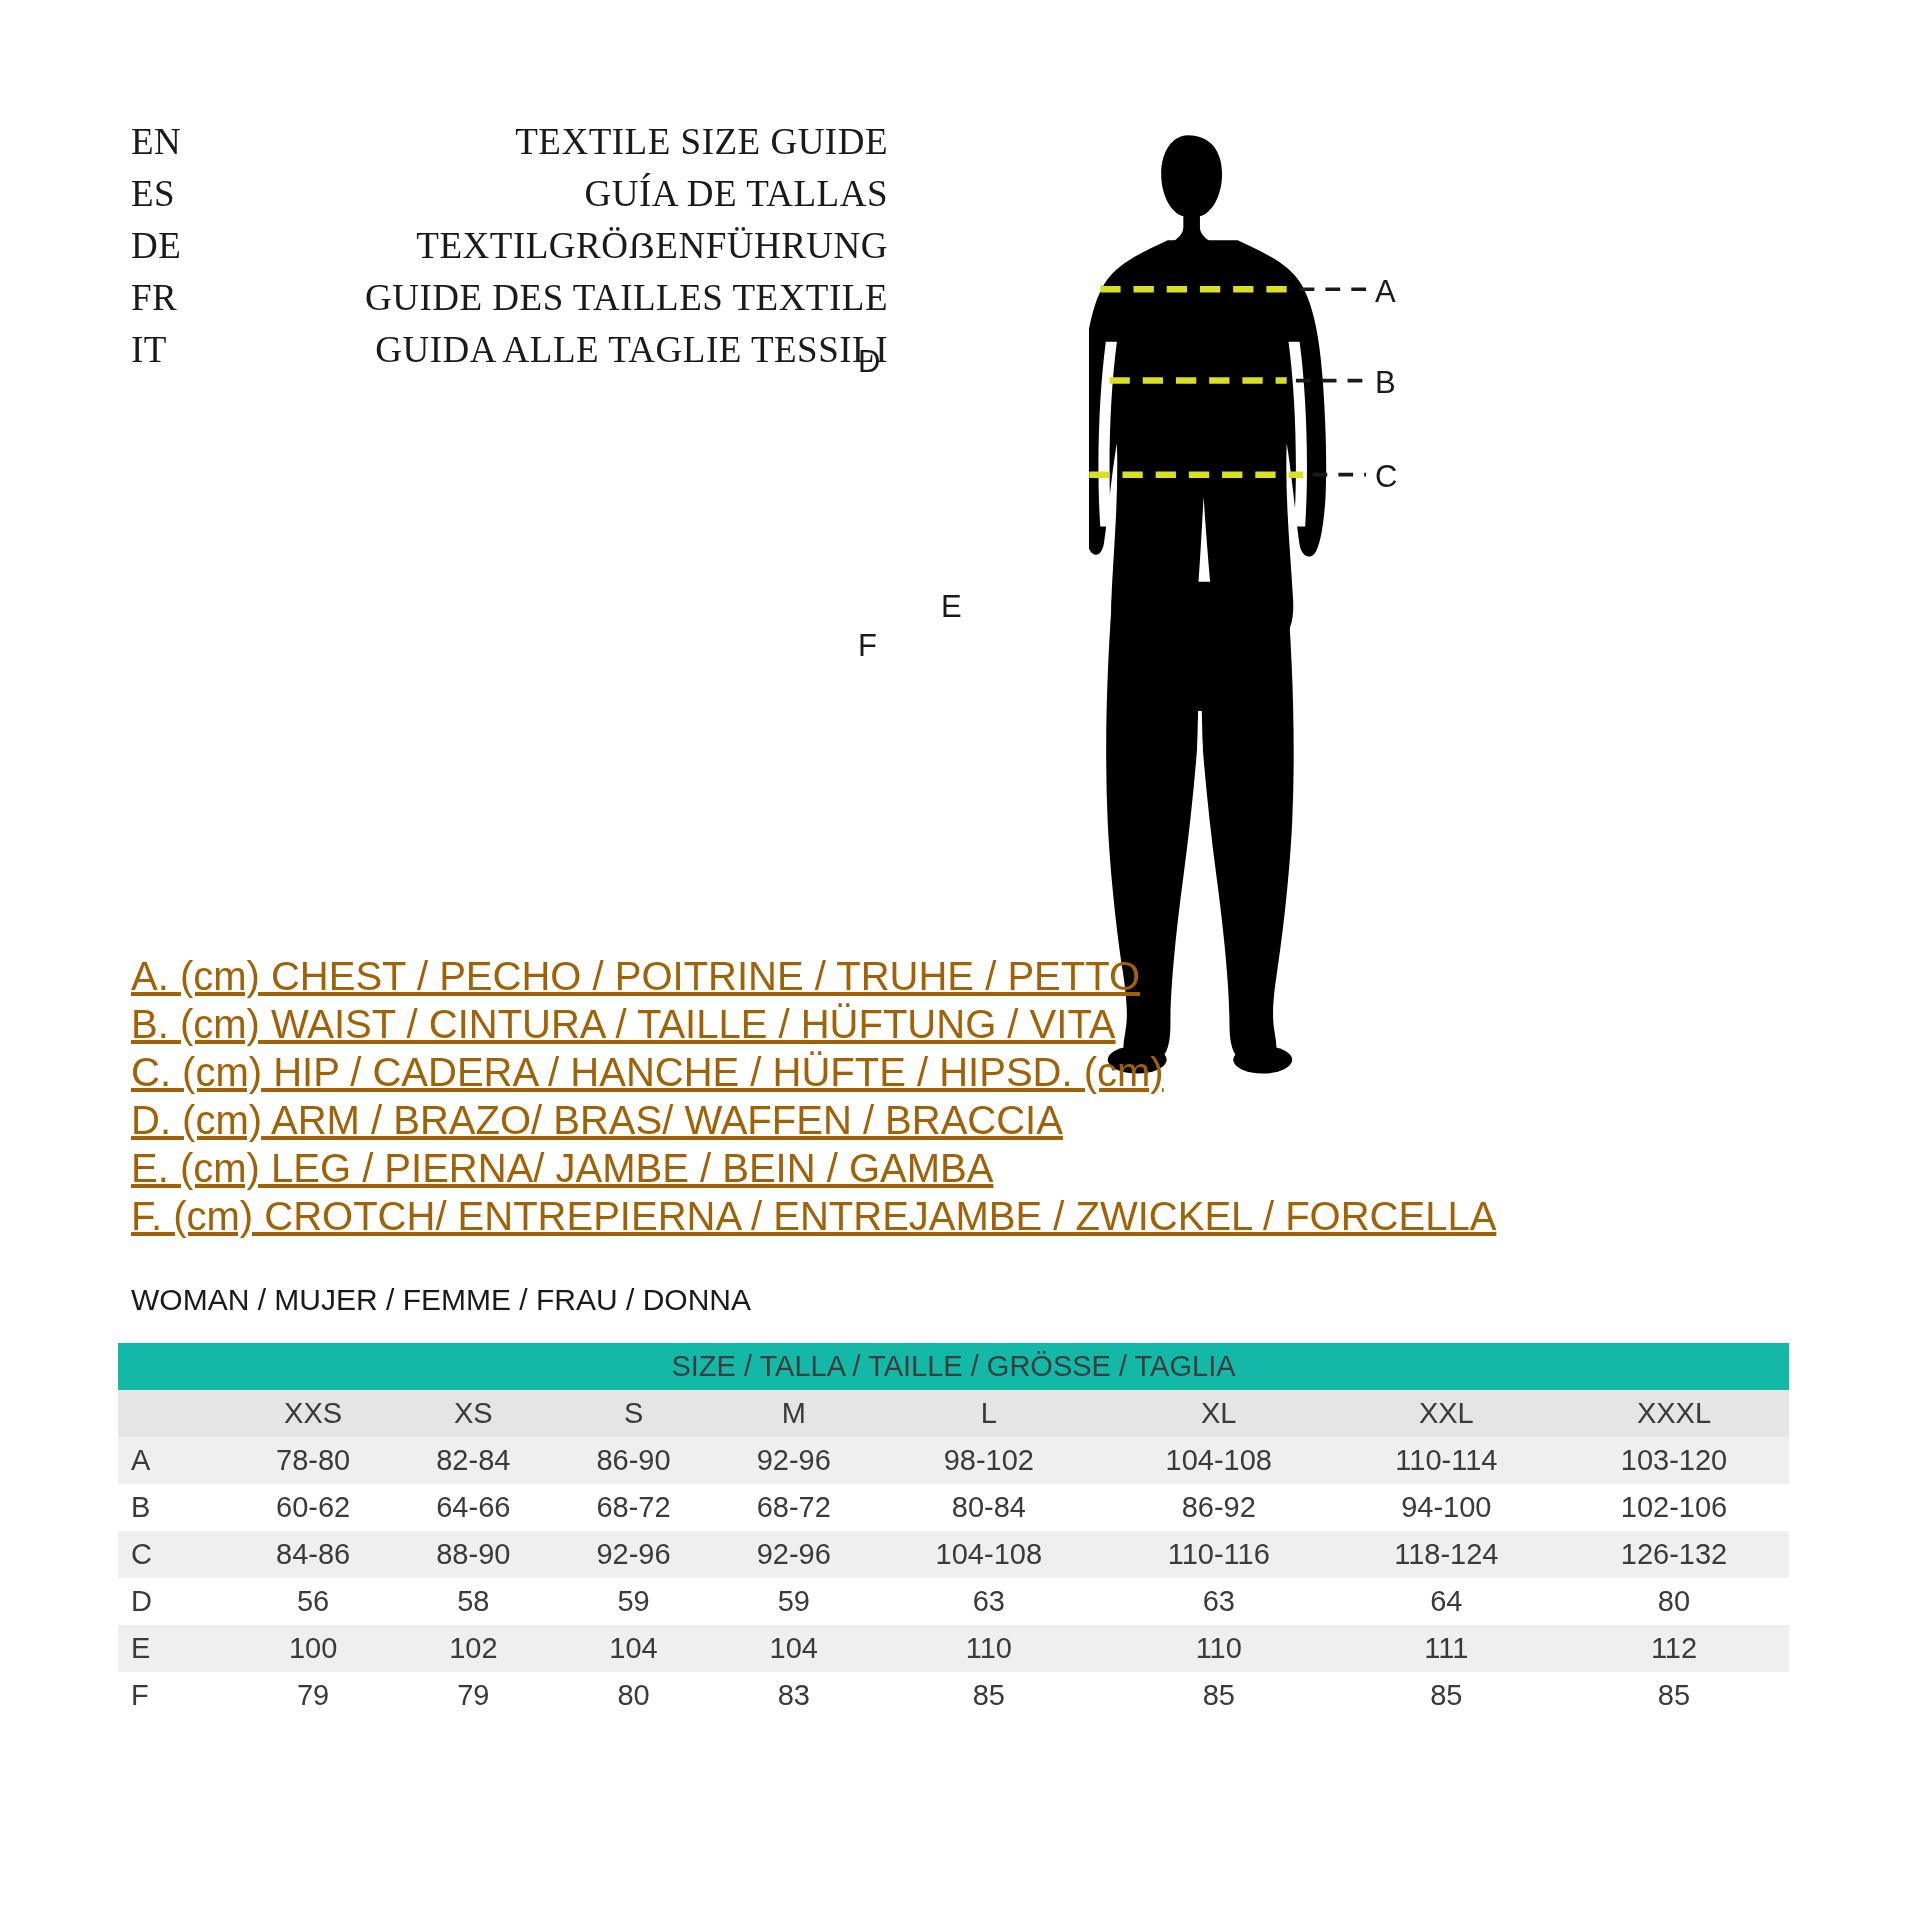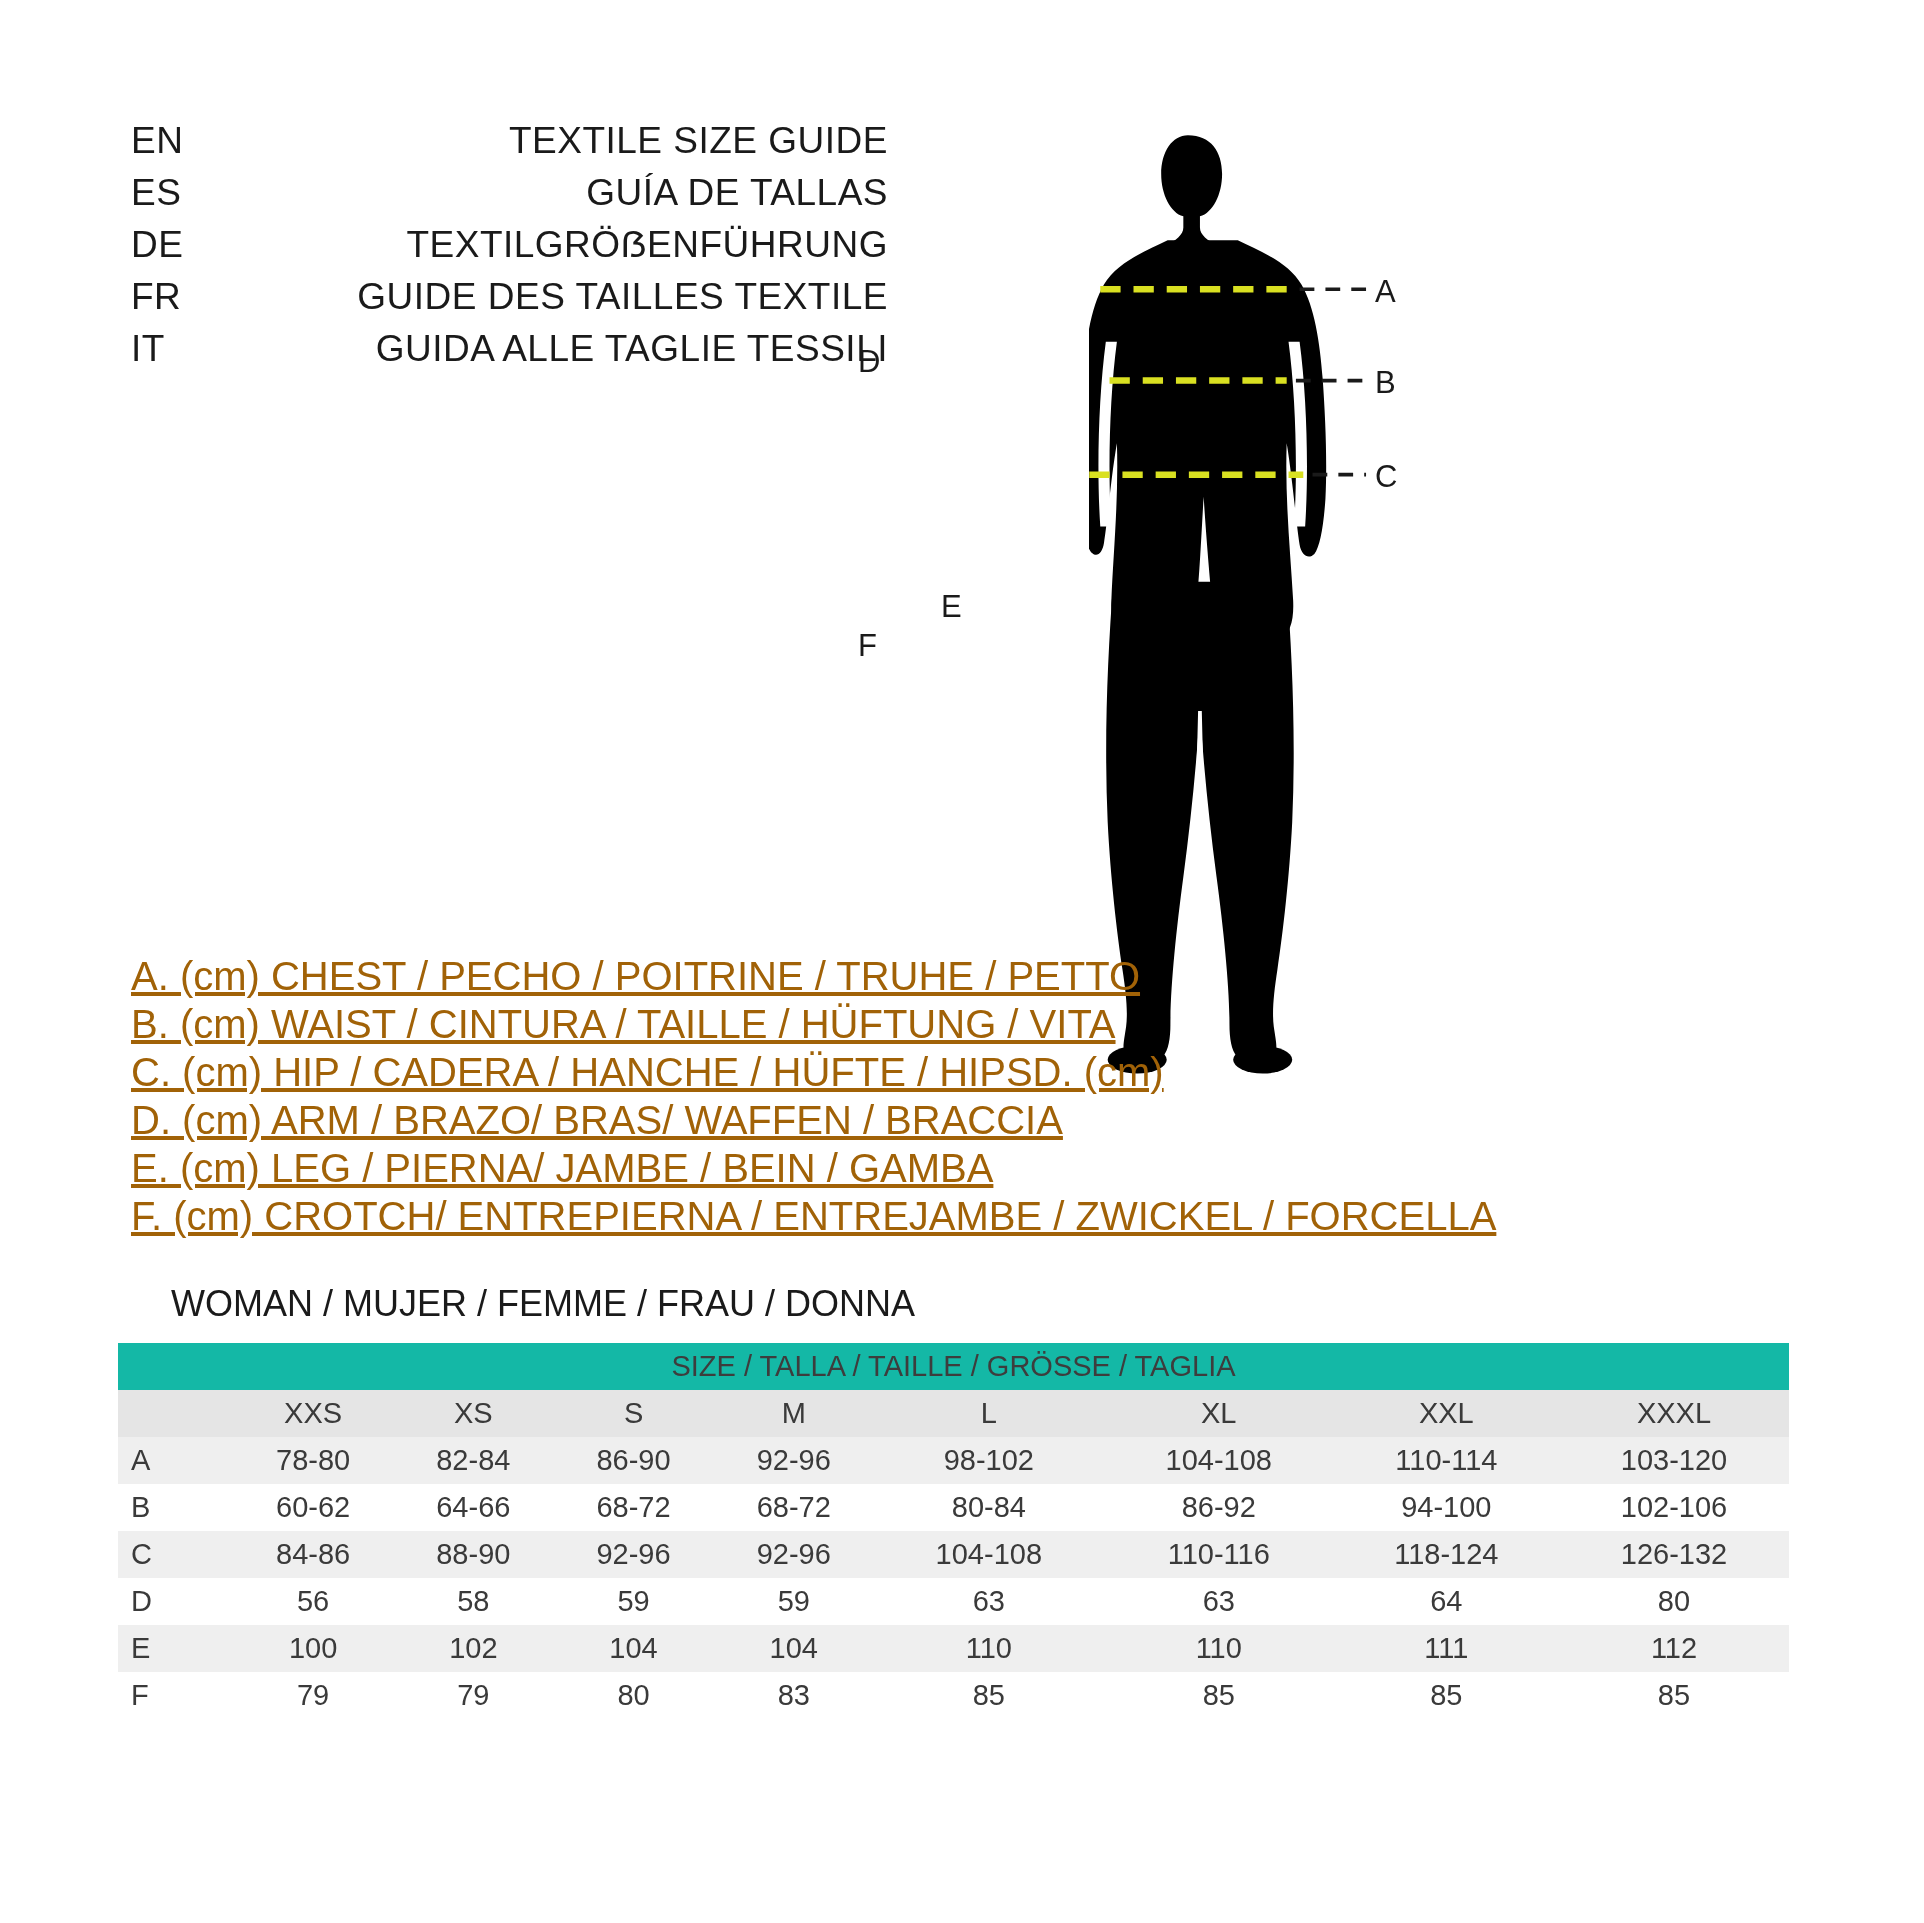--- a/index.html
+++ b/index.html
@@ -23,20 +23,21 @@
     top: 120px;
     width: 757px;
   }
   .lang-row {
     display: flex;
     align-items: baseline;
     height: 52px;
     font-size: 37px;
     letter-spacing: 0.5px;
     color: #1a1a1a;
+    font-family: Liberation Serif, serif;
   }
   .lang-code {
     width: 111px;
     flex: none;
   }
   .lang-title { flex: 1; text-align: right; }
 
   
   #legend-block {
     position: absolute;
@@ -50,23 +51,22 @@
     line-height: 48px;
     color: #a16207;
     white-space: nowrap;
     text-decoration: underline;
   }
 
   #gender-label {
     position: absolute;
     left: 131px;
     top: 1283px;
-    font-size: 36px;
+    font-size: 30px;
     color: #1a1a1a;
-    margin-left: 40px;
   }
 
   
   #size-table {
     position: absolute;
     left: 118px;
     top: 1343px;
     width: 1671px;
     border-collapse: collapse;
     font-size: 29px;

